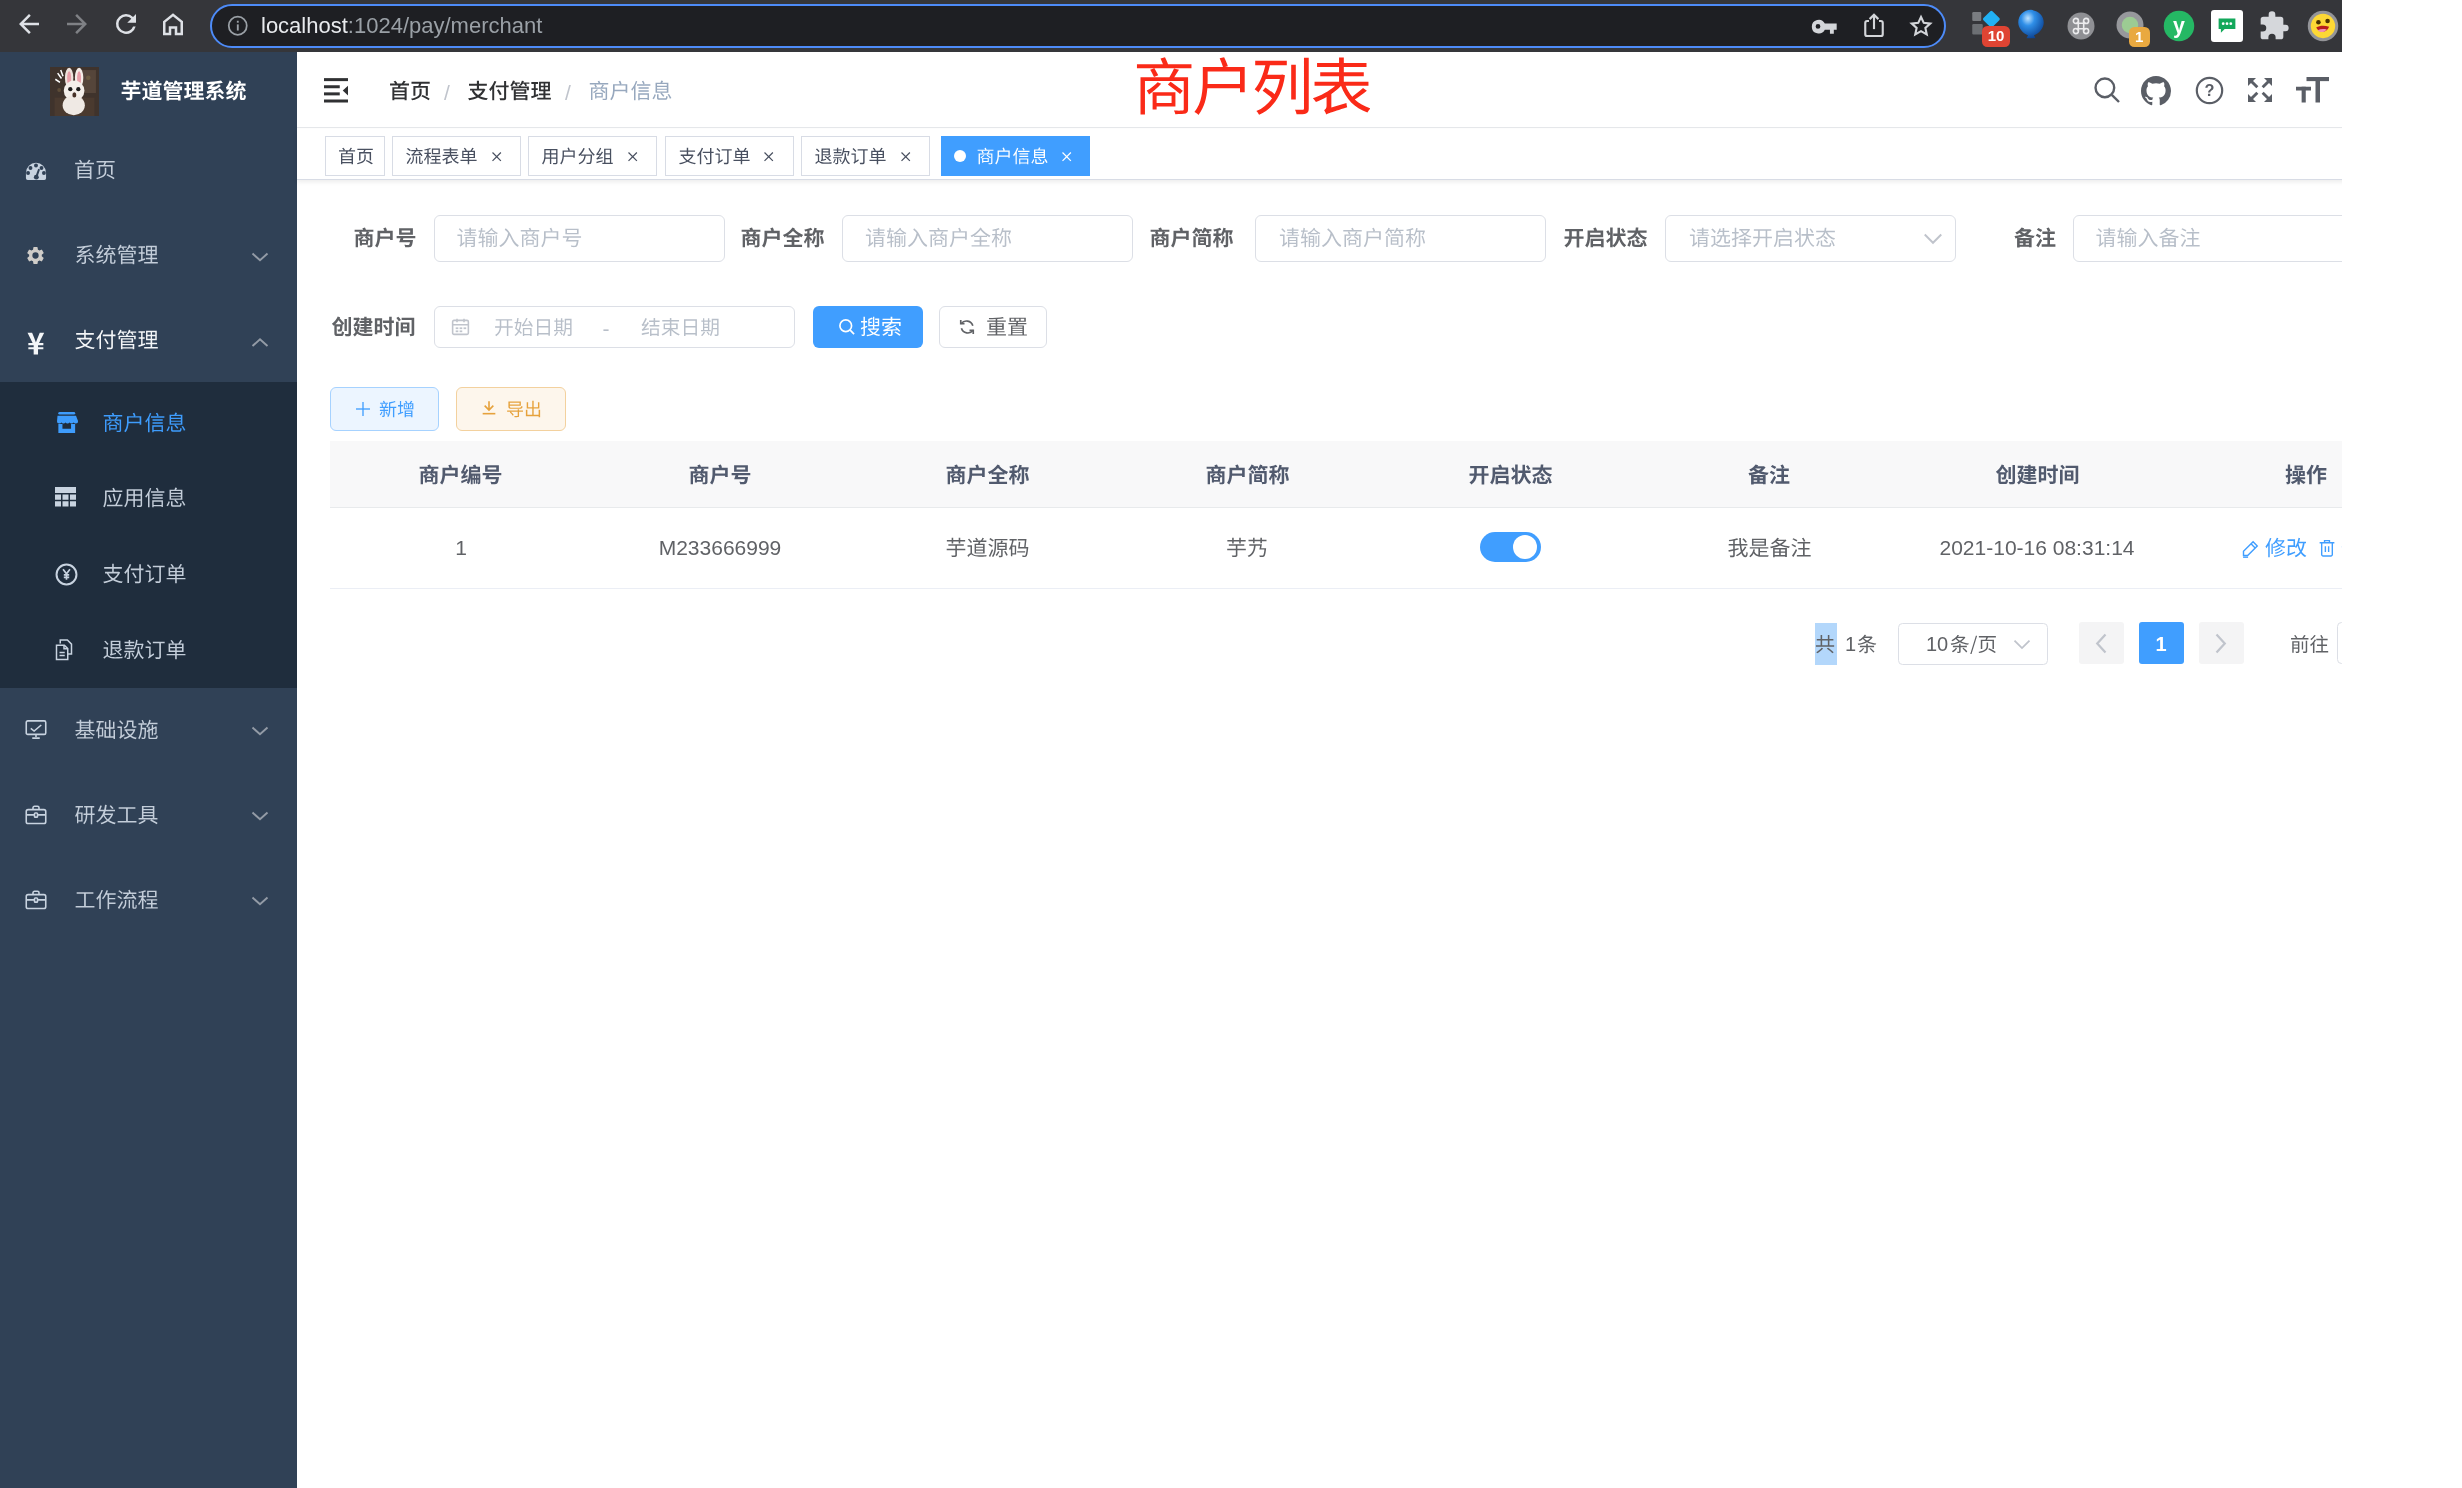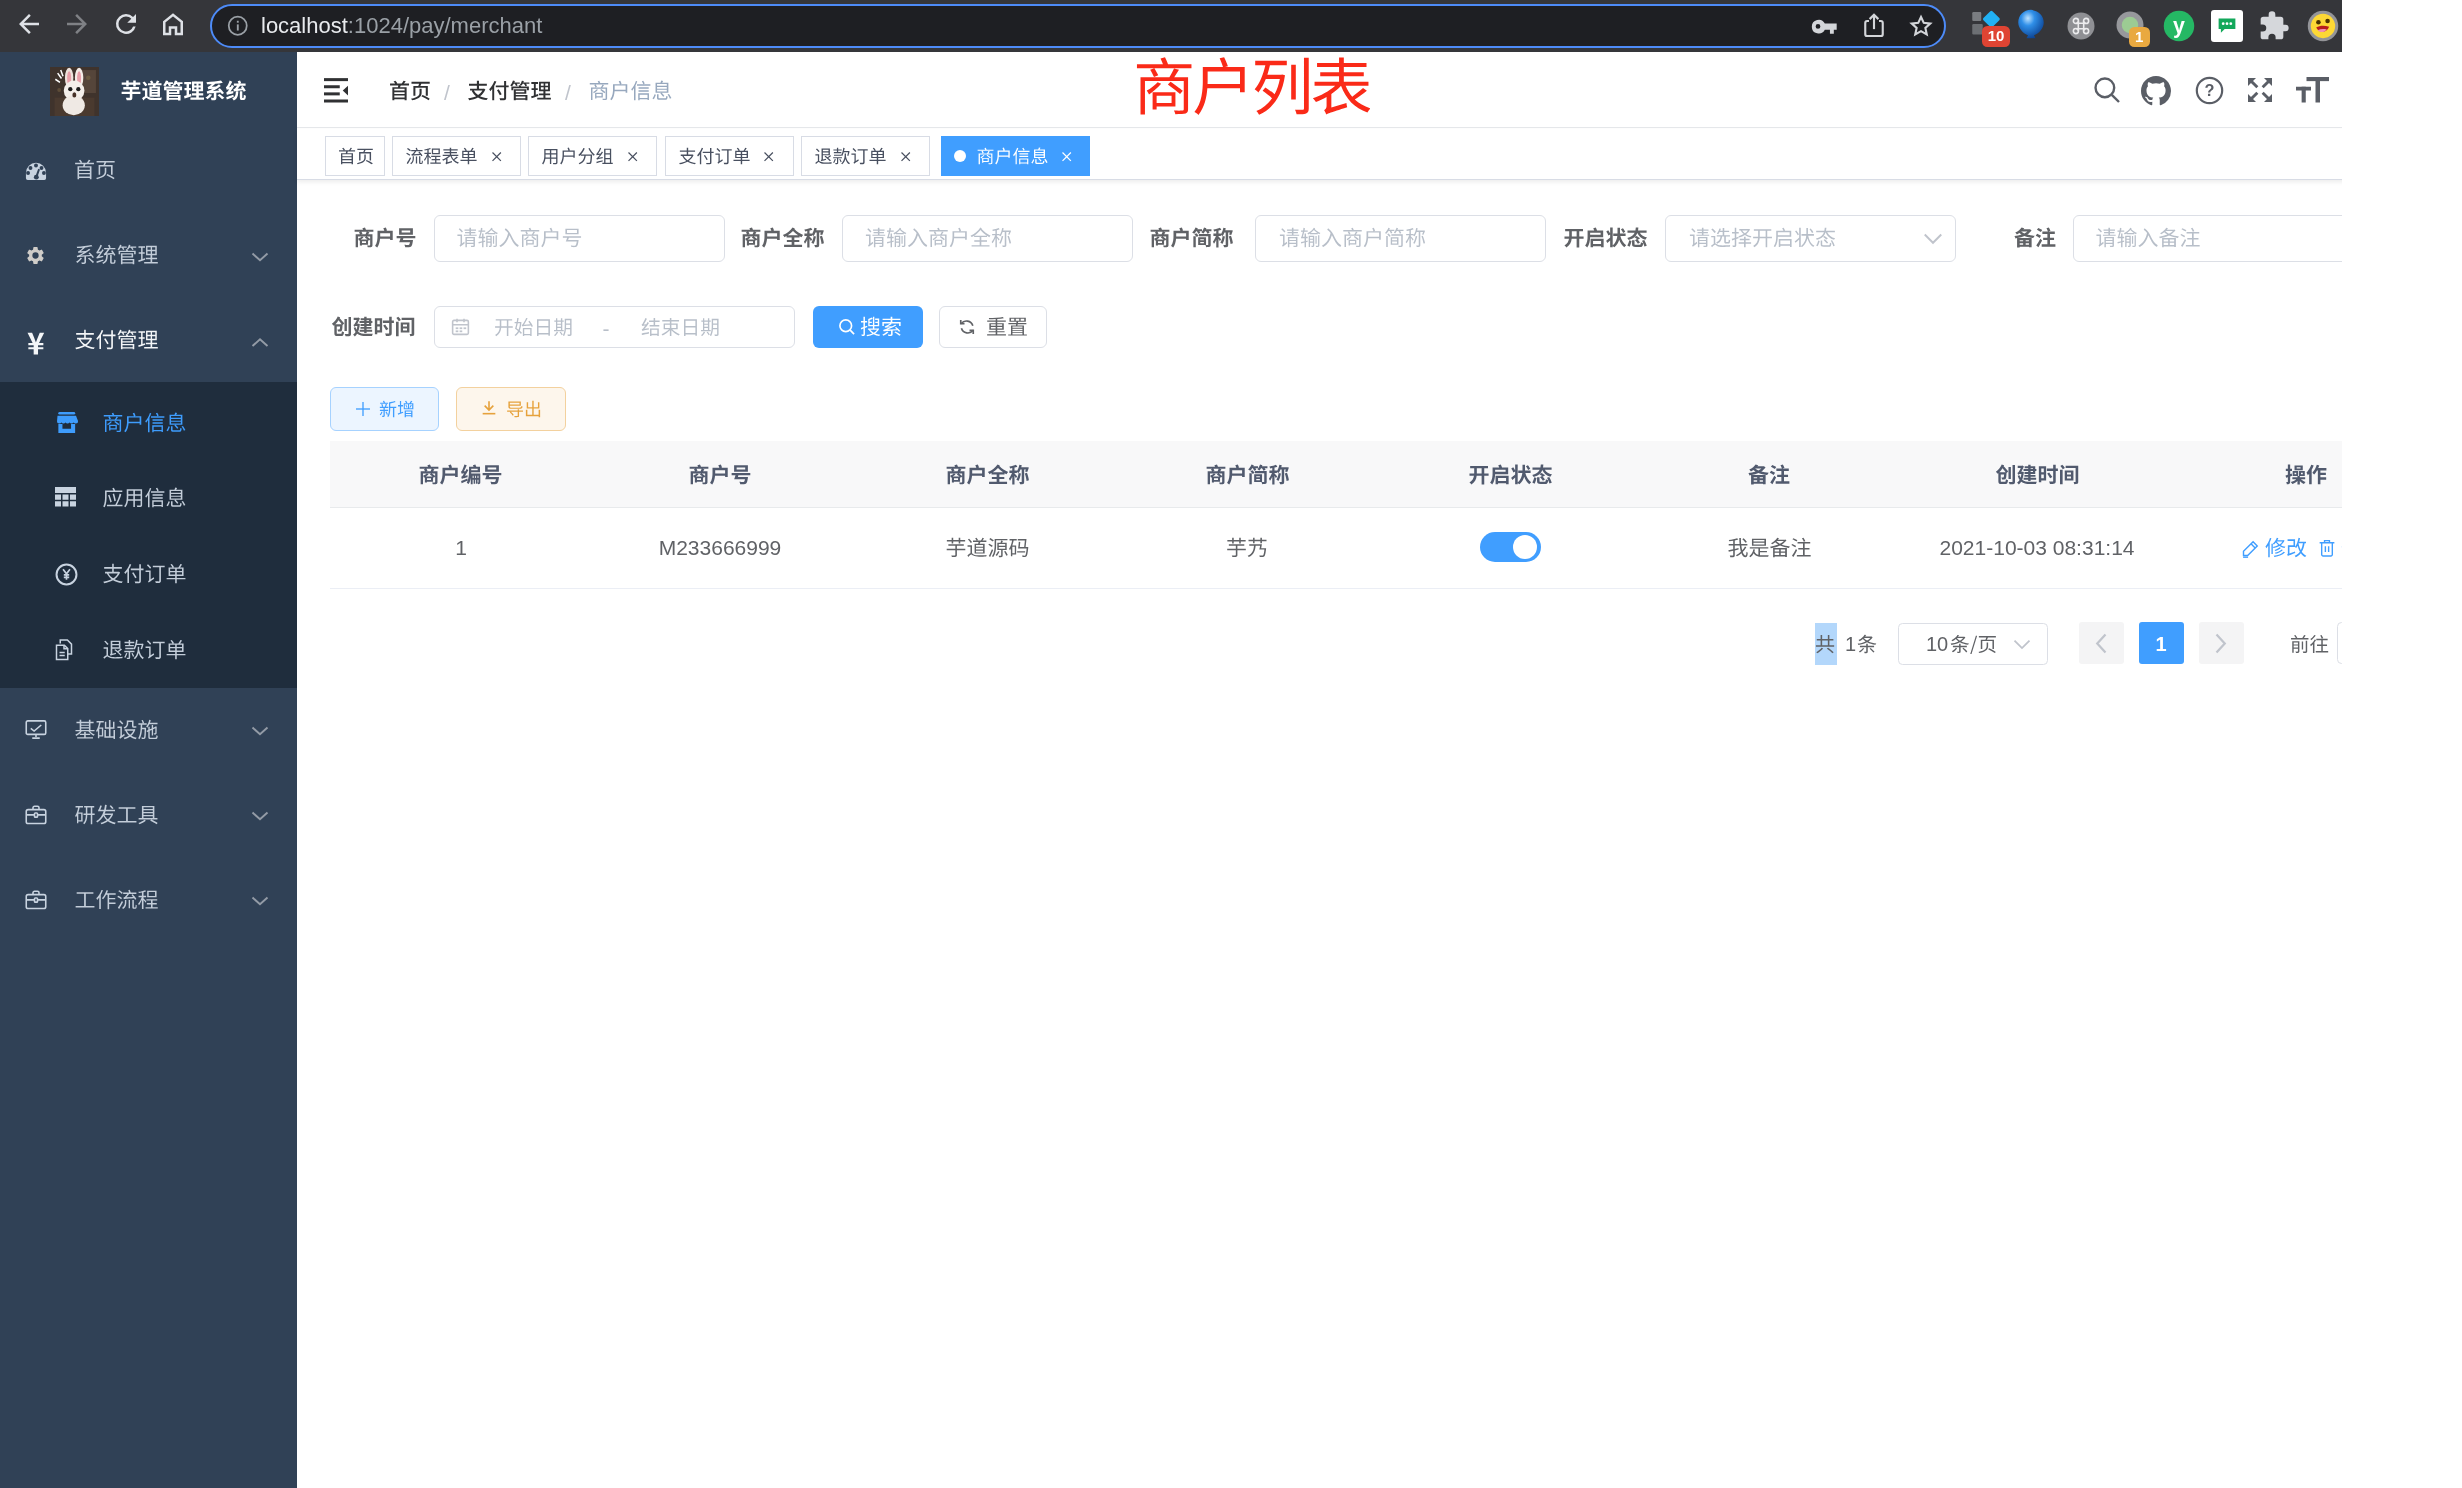--- a/index.html
+++ b/index.html
@@ -495,21 +495,21 @@
         <path fill="#606266" d="M17.6 1.1V4.0H10.3V1.1H8.2V4.0H1.8V5.9H8.2V8.7H10.3V5.9H17.6V8.7H19.7V5.9H26.2V4.0H19.7V1.1ZM1.6 15.8V17.8H13.1V24.1C13.1 24.6 12.9 24.7 12.3 24.7C11.8 24.7 9.8 24.7 7.7 24.7C8.1 25.2 8.4 26.2 8.5 26.8C11.1 26.8 12.9 26.7 13.8 26.4C14.8 26.1 15.2 25.5 15.2 24.1V17.8H26.4V15.8H15.2V11.5H24.4V9.5H3.8V11.5H13.1V15.8Z M29.8 3.2C31.3 4.6 33.0 6.7 33.8 8.0L35.5 6.8C34.7 5.5 32.9 3.6 31.4 2.2ZM40.7 14.3H50.1V16.7H40.7ZM40.7 18.2H50.1V20.5H40.7ZM40.7 10.5H50.1V12.9H40.7ZM38.8 8.9V22.1H52.2V8.9H45.5C45.8 8.2 46.1 7.4 46.5 6.6H54.5V4.8H49.3C50.0 3.9 50.7 2.8 51.3 1.7L49.3 1.1C48.8 2.2 47.9 3.7 47.2 4.8H41.9L43.4 4.1C43.0 3.3 42.1 1.9 41.3 1.0L39.6 1.8C40.3 2.7 41.1 3.9 41.5 4.8H36.7V6.6H44.1C44.0 7.3 43.7 8.2 43.5 8.9ZM35.3 11.1H29.4V13.1H33.3V21.8C32.1 22.2 30.6 23.4 29.2 24.8L30.5 26.5C31.9 24.8 33.3 23.3 34.4 23.3C35.0 23.3 35.9 24.2 37.1 24.8C39.0 25.9 41.4 26.2 44.7 26.2C47.4 26.2 52.3 26.1 54.3 25.9C54.4 25.3 54.7 24.4 54.9 23.9C52.2 24.2 48.0 24.4 44.8 24.4C41.7 24.4 39.3 24.2 37.5 23.2C36.5 22.6 35.9 22.1 35.3 21.8Z M71.0 13.2H79.6V15.7H71.0ZM71.0 9.3H79.6V11.7H71.0ZM70.1 18.9C69.3 20.8 68.1 22.7 66.8 24.1C67.3 24.4 68.1 24.9 68.5 25.2C69.7 23.7 71.1 21.5 72.0 19.4ZM78.1 19.4C79.2 21.2 80.5 23.5 81.1 24.9L83.1 24.1C82.4 22.7 81.0 20.4 79.9 18.7ZM58.4 2.9C60.0 3.9 62.1 5.2 63.1 6.1L64.4 4.4C63.3 3.6 61.2 2.3 59.7 1.4ZM57.1 10.4C58.6 11.3 60.7 12.7 61.8 13.4L63.0 11.8C61.9 11.0 59.8 9.8 58.3 9.0ZM57.7 25.3 59.5 26.5C60.9 23.9 62.4 20.4 63.6 17.4L61.9 16.2C60.6 19.4 58.9 23.1 57.7 25.3ZM65.5 2.5V10.2C65.5 14.8 65.2 21.1 62.0 25.6C62.5 25.9 63.4 26.4 63.7 26.8C67.1 22.1 67.5 15.1 67.5 10.2V4.4H82.6V2.5ZM74.2 4.8C74.0 5.6 73.7 6.7 73.4 7.6H69.1V17.3H74.2V24.6C74.2 24.9 74.1 25.1 73.7 25.1C73.4 25.1 72.1 25.1 70.8 25.1C71.1 25.6 71.3 26.3 71.4 26.9C73.2 26.9 74.5 26.9 75.2 26.6C76.0 26.3 76.2 25.7 76.2 24.7V17.3H81.6V7.6H75.4C75.8 6.9 76.2 6.1 76.5 5.3Z M95.5 18.9V20.8H106.2V18.9ZM97.7 6.4C97.6 9.2 97.2 13.0 96.8 15.2H97.4L108.2 15.2C107.6 21.4 107.0 23.9 106.3 24.6C106.0 24.9 105.7 24.9 105.2 24.9C104.7 24.9 103.5 24.9 102.1 24.8C102.5 25.3 102.6 26.1 102.7 26.7C104.0 26.8 105.3 26.8 106.1 26.7C106.9 26.7 107.4 26.5 108.0 25.8C109.0 24.8 109.6 21.9 110.3 14.3C110.3 14.0 110.3 13.4 110.3 13.4H106.8C107.3 9.9 107.7 5.7 108.0 2.8L106.5 2.7L106.1 2.8H96.4V4.7H105.8C105.6 7.2 105.2 10.6 104.9 13.4H99.0C99.3 11.3 99.6 8.7 99.7 6.6ZM85.4 2.6V4.5H88.8C88.1 8.8 86.8 12.8 84.8 15.5C85.1 16.0 85.6 17.2 85.8 17.7C86.3 17.0 86.8 16.3 87.2 15.4V25.6H89.1V23.4H94.2V11.2H89.1C89.8 9.1 90.4 6.9 90.9 4.5H95.0V2.6ZM89.1 13.1H92.4V21.5H89.1Z"></path>
       </svg></div>
 <div style="position:absolute;left:1226px;top:537px;width:42px;height:21px"><svg width="42" height="21" viewBox="0 0 56 28">
         <path fill="#606266" d="M17.6 1.1V4.0H10.3V1.1H8.2V4.0H1.8V5.9H8.2V8.7H10.3V5.9H17.6V8.7H19.7V5.9H26.2V4.0H19.7V1.1ZM1.6 15.8V17.8H13.1V24.1C13.1 24.6 12.9 24.7 12.3 24.7C11.8 24.7 9.8 24.7 7.7 24.7C8.1 25.2 8.4 26.2 8.5 26.8C11.1 26.8 12.9 26.7 13.8 26.4C14.8 26.1 15.2 25.5 15.2 24.1V17.8H26.4V15.8H15.2V11.5H24.4V9.5H3.8V11.5H13.1V15.8Z M45.8 1.1V3.7H38.1V1.1H36.1V3.7H30.0V5.7H36.1V8.3H38.1V5.7H45.8V8.3H47.9V5.7H54.0V3.7H47.9V1.1ZM31.0 9.7V11.6H37.3C36.8 17.1 35.6 22.4 28.9 25.0C29.4 25.4 30.0 26.1 30.2 26.7C37.4 23.7 38.9 17.9 39.5 11.6H45.5C45.2 13.4 44.8 15.4 44.4 16.8H51.2C50.7 21.7 50.2 23.8 49.5 24.4C49.2 24.7 48.9 24.7 48.3 24.7C47.7 24.7 46.0 24.7 44.3 24.5C44.7 25.1 45.0 26.0 45.0 26.6C46.6 26.7 48.2 26.7 49.1 26.7C50.0 26.6 50.6 26.4 51.2 25.8C52.2 24.8 52.8 22.2 53.4 15.8C53.5 15.5 53.5 14.9 53.5 14.9H46.9C47.2 13.2 47.6 11.3 47.9 9.7Z"></path>
       </svg></div>
 <div class="abs" style="left:1480px;top:532px;width:61px;height:30px;border-radius:15px;background:#409eff"></div>
 <div class="abs" style="left:1513px;top:535px;width:24px;height:24px;border-radius:50%;background:#fff"></div>
 <div style="position:absolute;left:1727px;top:537px;width:85px;height:21px"><svg width="85" height="21" viewBox="0 0 112 28">
         <path fill="#606266" d="M19.7 3.0C21.3 4.4 23.2 6.4 24.1 7.8L25.8 6.6C24.9 5.2 22.9 3.2 21.3 1.8ZM23.3 12.7C22.3 14.5 21.1 16.2 19.6 17.8C19.1 16.0 18.7 13.8 18.5 11.4H26.5V9.4H18.2C18.0 6.9 17.9 4.2 17.9 1.3H15.7C15.7 4.1 15.8 6.8 16.1 9.4H9.7V4.5C11.4 4.1 13.0 3.7 14.4 3.2L12.9 1.5C10.2 2.5 5.7 3.4 1.7 4.0C2.0 4.5 2.3 5.3 2.4 5.8C4.0 5.5 5.8 5.3 7.6 4.9V9.4H1.6V11.4H7.6V16.4L1.1 17.6L1.8 19.7L7.6 18.4V24.2C7.6 24.6 7.4 24.8 6.9 24.8C6.4 24.8 4.8 24.8 3.0 24.8C3.3 25.4 3.6 26.3 3.7 26.9C6.0 26.9 7.6 26.9 8.4 26.5C9.4 26.2 9.7 25.5 9.7 24.2V17.9L14.8 16.7L14.7 14.8L9.7 15.9V11.4H16.3C16.6 14.4 17.2 17.2 17.8 19.6C15.8 21.4 13.6 23.0 11.2 24.2C11.7 24.6 12.3 25.3 12.6 25.8C14.7 24.7 16.7 23.3 18.6 21.7C19.8 25.0 21.6 27.0 23.8 27.0C25.9 27.0 26.7 25.6 27.0 20.9C26.5 20.7 25.7 20.3 25.3 19.8C25.1 23.4 24.8 24.8 24.0 24.8C22.6 24.8 21.3 23.0 20.3 20.1C22.2 18.1 23.9 15.8 25.1 13.5Z M34.6 7.6H49.2V9.9H34.6ZM34.6 3.9H49.2V6.1H34.6ZM32.6 2.3V11.5H51.3V2.3ZM34.5 16.3C33.7 20.4 31.9 23.5 29.0 25.5C29.5 25.8 30.3 26.5 30.6 26.9C32.4 25.6 33.9 23.8 34.9 21.6C37.2 25.5 40.9 26.3 46.5 26.3H54.2C54.3 25.7 54.6 24.8 55.0 24.3C53.5 24.3 47.7 24.4 46.6 24.3C45.4 24.3 44.3 24.3 43.3 24.2V20.3H52.6V18.5H43.3V15.3H54.4V13.5H29.7V15.3H41.2V23.8C38.8 23.2 37.0 21.9 35.9 19.3C36.1 18.5 36.4 17.5 36.6 16.5Z M75.2 5.4C73.8 6.8 72.0 8.0 69.9 9.1C68.0 8.1 66.4 7.0 65.2 5.7L65.5 5.4ZM66.3 1.0C64.9 3.5 62.2 6.3 58.1 8.2C58.6 8.5 59.2 9.2 59.6 9.7C61.2 8.9 62.5 8.0 63.7 7.0C64.9 8.2 66.2 9.2 67.8 10.1C64.3 11.5 60.5 12.5 56.8 13.0C57.2 13.5 57.6 14.4 57.8 15.0C61.9 14.3 66.2 13.1 70.0 11.3C73.5 13.0 77.6 14.1 81.9 14.6C82.2 14.0 82.8 13.2 83.2 12.7C79.3 12.2 75.4 11.4 72.2 10.1C74.8 8.5 77.1 6.6 78.6 4.3L77.3 3.4L76.9 3.5H67.2C67.7 2.9 68.2 2.2 68.6 1.5ZM62.9 21.0H68.9V24.1H62.9ZM62.9 19.3V16.5H68.9V19.3ZM76.9 21.0V24.1H71.0V21.0ZM76.9 19.3H71.0V16.5H76.9ZM60.8 14.6V26.9H62.9V26.0H76.9V26.8H79.2V14.6Z M86.6 3.0C88.5 3.8 90.8 5.2 92.0 6.1L93.2 4.4C92.0 3.5 89.6 2.2 87.8 1.5ZM85.2 10.7C86.9 11.6 89.2 12.9 90.4 13.8L91.5 12.0C90.4 11.1 88.0 9.9 86.3 9.2ZM86.0 25.1 87.8 26.6C89.4 24.0 91.4 20.4 92.8 17.5L91.3 16.1C89.7 19.3 87.5 23.0 86.0 25.1ZM99.3 1.7C100.3 3.2 101.3 5.1 101.7 6.4L103.7 5.5C103.3 4.3 102.2 2.4 101.2 1.0ZM93.4 6.5V8.5H100.7V14.8H94.4V16.8H100.7V24.0H92.5V26.0H110.9V24.0H102.9V16.8H109.3V14.8H102.9V8.5H110.3V6.5Z"></path>
       </svg></div>
-<div style="position:absolute;left:2037px;top:547px;font-size:21px;color:#606266;font-weight:400;white-space:pre;transform:translate(-50%,-50%);line-height:1">2021-10-03 08:31:14</div>
+<div style="position:absolute;left:2037px;top:547px;font-size:21px;color:#606266;font-weight:400;white-space:pre;transform:translate(-50%,-50%);line-height:1">2021-10-16 08:31:14</div>
 <svg class="abs" style="left:2241px;top:538px" width="20" height="20" viewBox="0 0 24 24">
       <g fill="none" stroke="#409eff" stroke-width="1.7">
         <path d="M14.5 4.5l5 5L8 21H3v-5z"></path>
         <path d="M12 7l5 5"></path>
         <path d="M2.5 23h6"></path>
       </g>
     </svg>
 <div style="position:absolute;left:2265px;top:537px;width:42px;height:21px"><svg width="42" height="21" viewBox="0 0 56 28">
         <path fill="#409eff" d="M19.5 13.8C18.0 15.3 15.2 16.6 12.7 17.4C13.1 17.7 13.6 18.2 13.9 18.6C16.5 17.7 19.4 16.3 21.1 14.5ZM22.2 16.6C20.3 18.6 16.6 20.2 13.1 21.0C13.5 21.4 13.9 22.0 14.2 22.4C17.9 21.4 21.7 19.6 23.8 17.3ZM24.8 19.6C22.3 22.5 17.2 24.3 11.6 25.1C12.0 25.6 12.4 26.3 12.7 26.8C18.6 25.8 23.9 23.7 26.7 20.4ZM8.6 8.9V22.5H10.4V8.9ZM15.5 5.9H23.3C22.3 7.5 21.0 8.8 19.4 9.9C17.6 8.7 16.4 7.3 15.5 5.9ZM15.8 1.1C14.6 4.1 12.6 7.0 10.4 8.9C10.8 9.2 11.6 9.8 12.0 10.1C12.8 9.4 13.7 8.4 14.5 7.4C15.3 8.6 16.4 9.7 17.7 10.8C15.5 12.0 12.9 12.8 10.4 13.2C10.8 13.6 11.2 14.4 11.4 14.8C14.2 14.3 16.9 13.3 19.3 11.9C21.2 13.1 23.4 14.1 26.0 14.7C26.3 14.2 26.8 13.4 27.2 13.0C24.8 12.5 22.8 11.8 21.0 10.9C23.2 9.3 24.9 7.3 26.0 4.7L24.8 4.1L24.4 4.2H16.5C17.0 3.3 17.4 2.5 17.8 1.6ZM6.6 1.3C5.2 5.6 3.0 9.9 0.6 12.7C0.9 13.2 1.5 14.4 1.7 14.9C2.6 13.8 3.4 12.5 4.3 11.2V26.9H6.3V7.4C7.1 5.7 7.9 3.7 8.5 1.8Z M44.9 8.3H50.6C50.0 11.9 49.1 15.0 47.8 17.6C46.4 15.0 45.4 11.9 44.7 8.6ZM30.1 3.1V5.2H38.0V11.1H30.5V21.8C30.5 22.8 30.0 23.2 29.6 23.4C30.0 23.9 30.3 24.9 30.5 25.5C31.1 25.0 32.1 24.5 40.3 21.4C40.2 20.9 40.1 20.0 40.0 19.4L32.6 22.0V13.2H40.0L39.9 13.3C40.3 13.7 41.2 14.5 41.5 14.8C42.2 13.9 42.9 12.7 43.5 11.5C44.3 14.5 45.2 17.2 46.5 19.6C44.9 21.9 42.6 23.7 39.6 25.1C40.1 25.5 40.7 26.5 40.9 27.0C43.8 25.6 46.0 23.8 47.8 21.5C49.3 23.7 51.2 25.5 53.6 26.7C54.0 26.2 54.6 25.4 55.1 25.0C52.6 23.8 50.6 22.0 49.0 19.7C50.9 16.6 52.1 12.9 52.8 8.3H54.7V6.3H45.5C46.0 4.8 46.4 3.1 46.8 1.5L44.7 1.1C43.8 5.7 42.3 10.2 40.1 13.1V3.1Z"></path>
       </svg></div>

